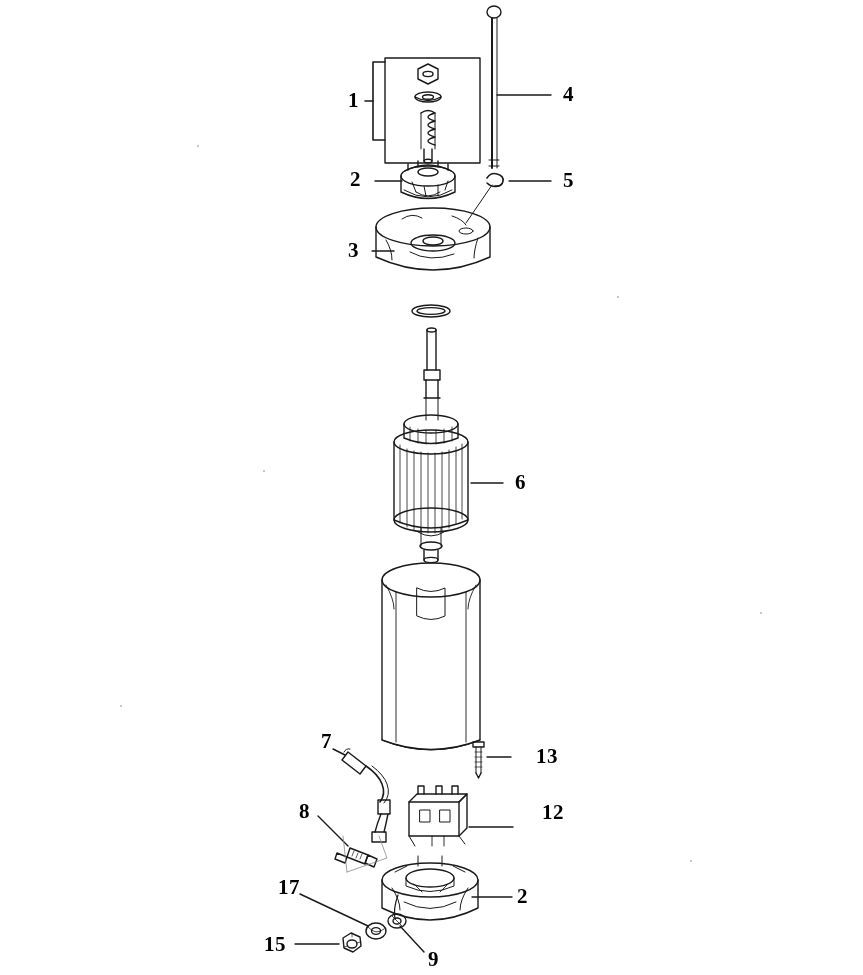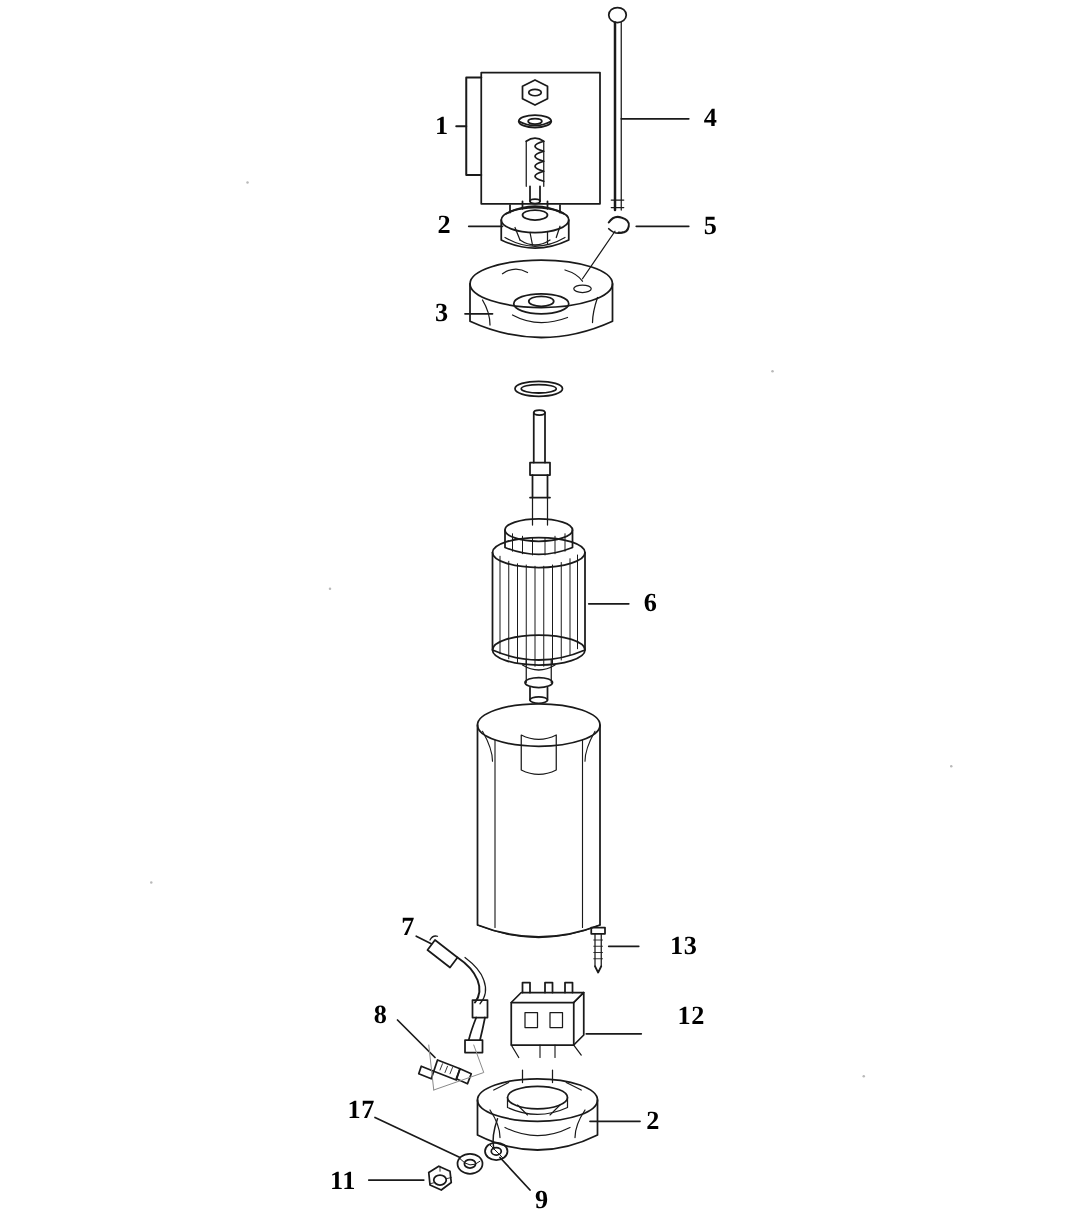--- a/index.html
+++ b/index.html
@@ -218,21 +218,21 @@
   <div class="callout" style="left:348px; top:90px;">1</div>
   <div class="callout" style="left:350px; top:169px;">2</div>
   <div class="callout" style="left:348px; top:240px;">3</div>
   <div class="callout" style="left:563px; top:84px;">4</div>
   <div class="callout" style="left:563px; top:170px;">5</div>
   <div class="callout" style="left:515px; top:472px;">6</div>
   <div class="callout" style="left:321px; top:731px;">7</div>
   <div class="callout" style="left:299px; top:801px;">8</div>
   <div class="callout" style="left:428px; top:949px;">9</div>
   <div class="callout" style="left:278px; top:877px;">17</div>
-  <div class="callout" style="left:264px; top:934px;">11</div>
+  <div class="callout" style="left:264px; top:934px;">15</div>
   <div class="callout" style="left:518px; top:802px;margin-left:24px;">12</div>
   <div class="callout" style="left:516px; top:746px;margin-left:20px;">13</div>
   <div class="callout" style="left:517px; top:886px;">2</div>
 
   <div class="speck" style="left:197px; top:145px;"></div>
   <div class="speck" style="left:617px; top:296px;"></div>
   <div class="speck" style="left:760px; top:612px;"></div>
   <div class="speck" style="left:120px; top:705px;"></div>
   <div class="speck" style="left:690px; top:860px;"></div>
   <div class="speck" style="left:263px; top:470px;"></div>

